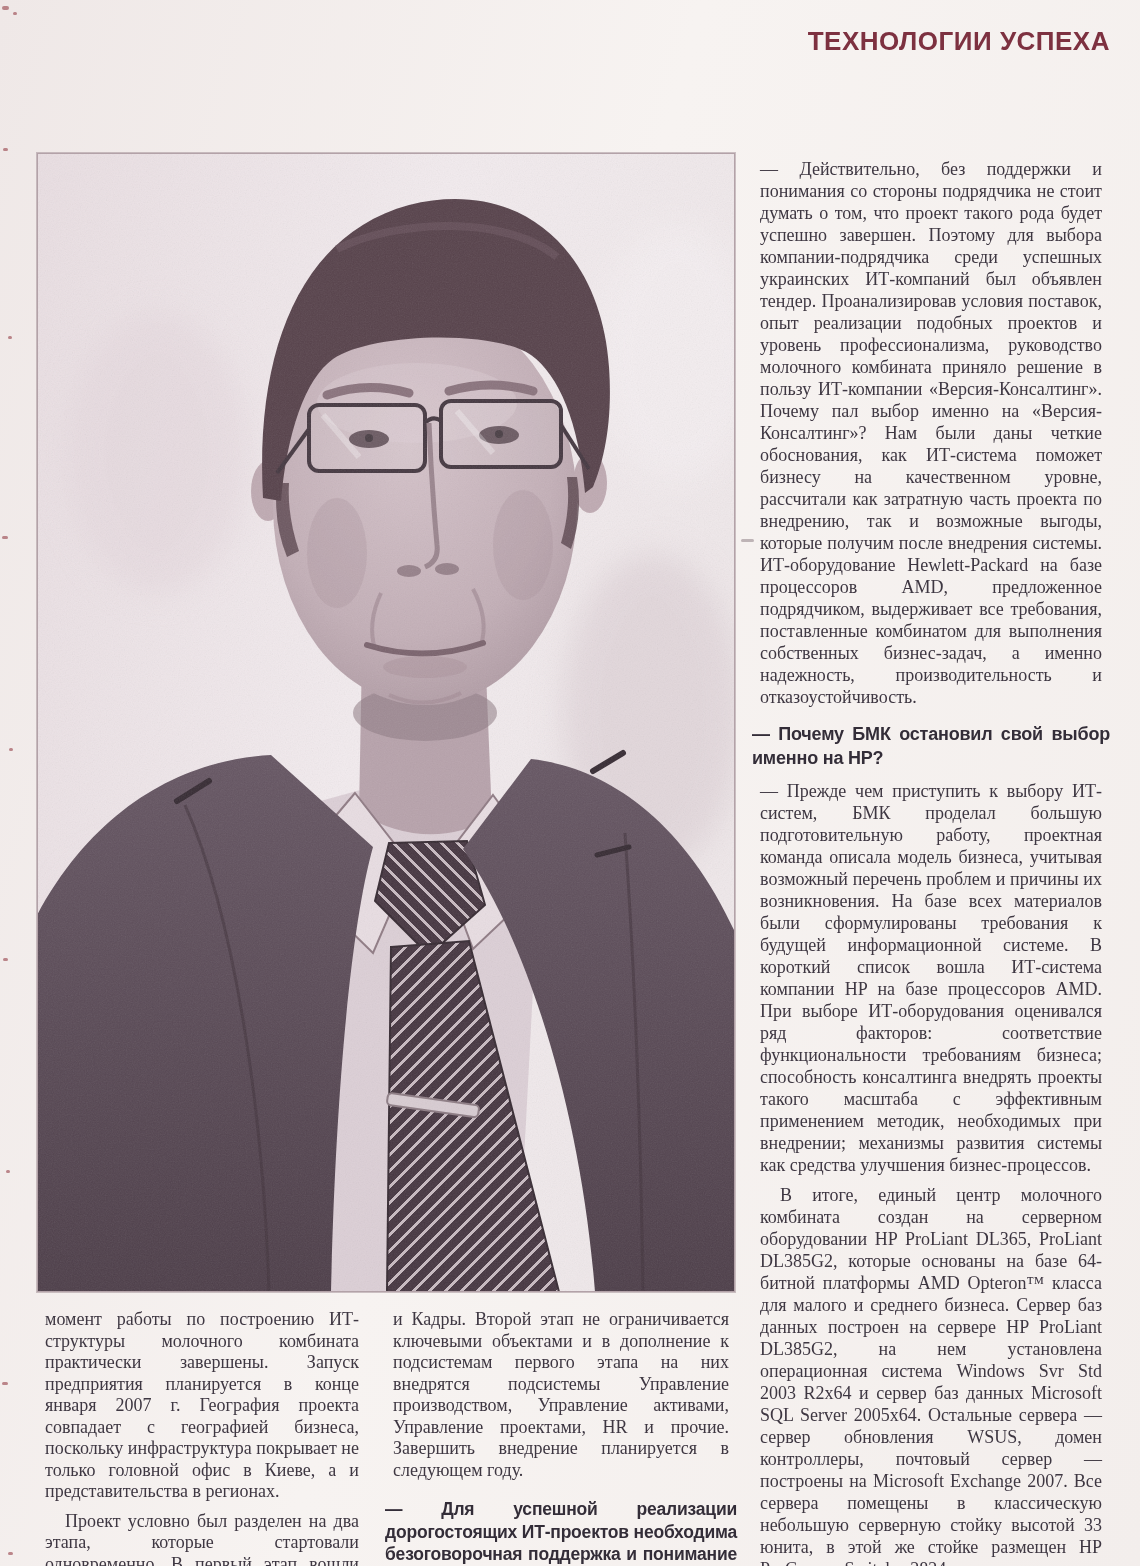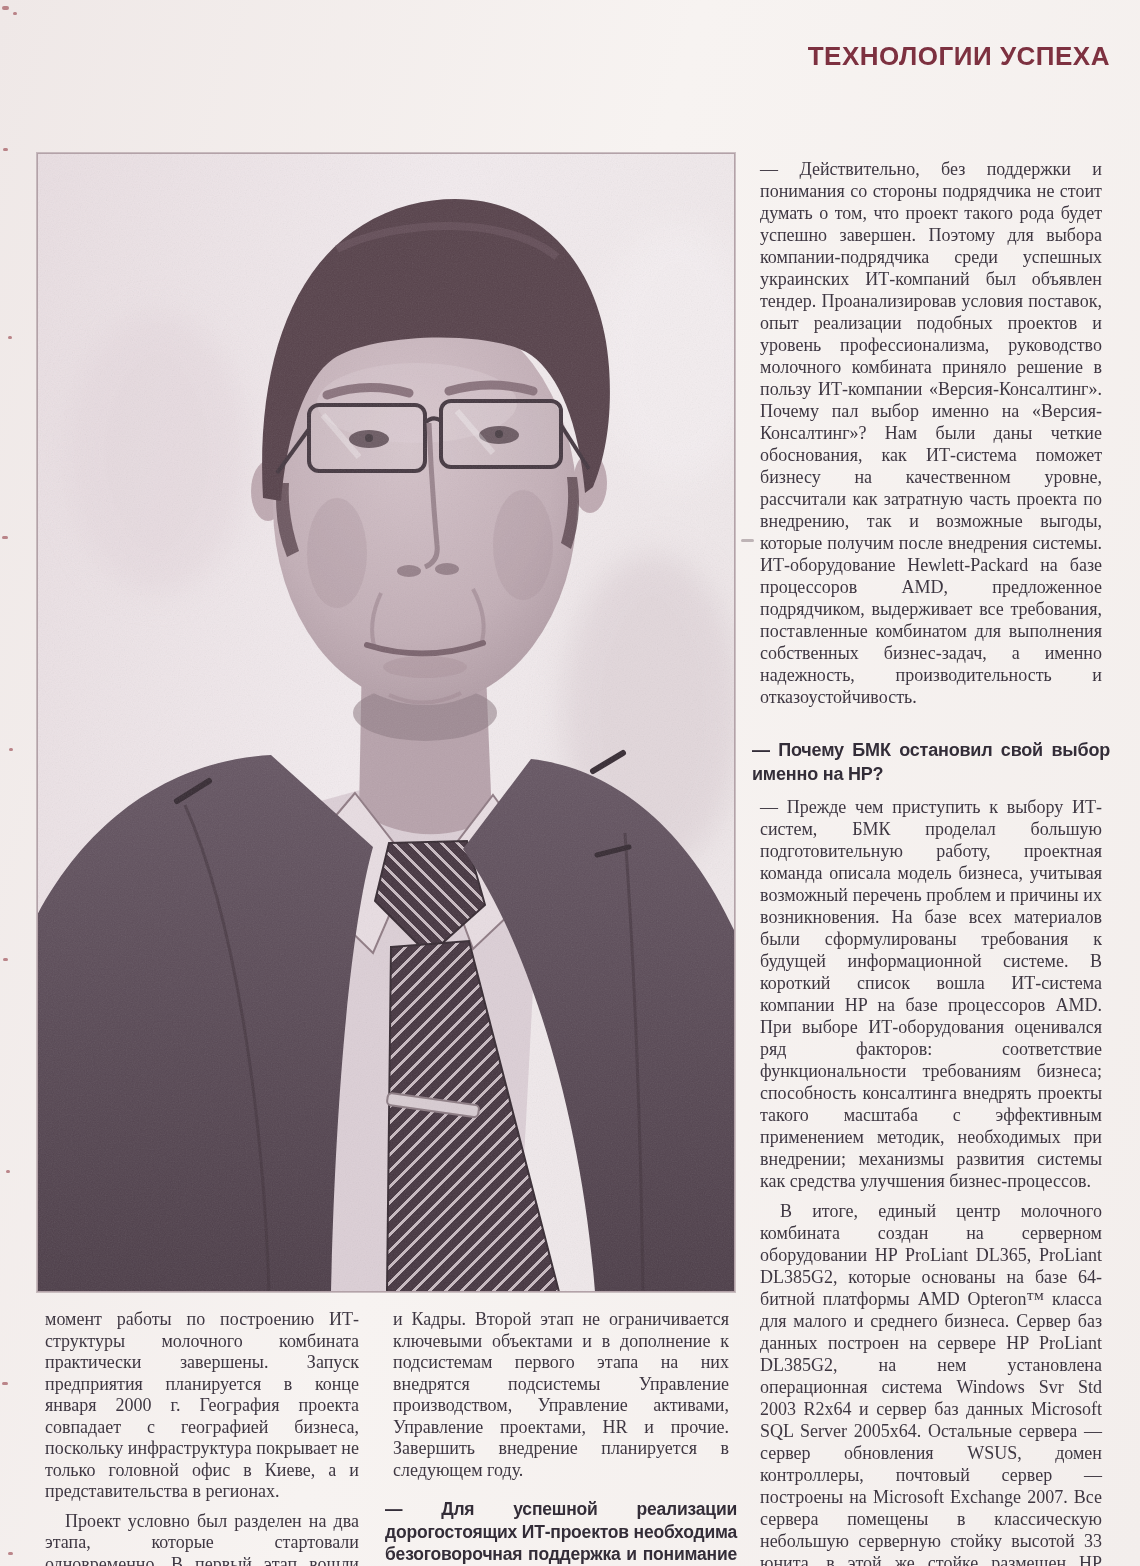--- a/index.html
+++ b/index.html
@@ -6,21 +6,21 @@
   body {
     width:1140px; height:1566px;
     font-family:"Liberation Serif", serif;
     background:#f4efed;
   }
   .page {
     position:relative; width:1140px; height:1566px; overflow:hidden;
     background:linear-gradient(105deg, #efe8e7 0%, #f7f3f1 45%, #f3eeec 100%);
   }
   .rubric {
-    position:absolute; top:41px; right:30px;
+    position:absolute; top:26px; right:30px;
     font-family:"Liberation Sans", sans-serif;
     font-weight:bold; font-size:26px; letter-spacing:0.5px;
     color:#7d3140;
     margin-left:16px;
   }
   .photo {
     position:absolute; left:37px; top:153px; width:698px; height:1139px; margin:0;
     box-shadow:0 0 0 1px rgba(120,95,105,.35);
   }
   .col {
@@ -29,21 +29,21 @@
     hyphens:auto; -webkit-hyphens:auto;
   }
   .col p { margin:8px; }
   .col-left  { left:37px;  top:1301px; width:330px; }
   .col-mid   { left:385px; top:1301px; width:352px; }
   .col-right { left:752px; top:150px;  width:358px; line-height:22px; }
   .q {
     font-family:"Liberation Sans", sans-serif; font-weight:bold;
     color:#332d38; letter-spacing:-0.2px;
   }
-  .col-right .q { font-size:18px; line-height:23.5px; margin:31px 0 10px 0; }
+  .col-right .q { font-size:18px; line-height:23.5px; margin:15px 0 10px 0; }
   .col-mid .q   { font-size:17.5px; line-height:22.5px; margin:17px 0 0 0; }
   .indent { text-indent:20px; }
   .spk {
     position:absolute; display:block; background:#8d3038; opacity:.55; border-radius:2px;
   }
   .scan-mark {
     position:absolute; left:741px; top:539px; width:13px; height:3px;
     background:#9a8a90; opacity:.6; border-radius:2px;
   }
 </style>
@@ -177,21 +177,21 @@
       <path d="M 140 648 L 172 628" stroke="#362b33" stroke-width="6" stroke-linecap="round"></path>
       <path d="M 556 618 L 586 600" stroke="#362b33" stroke-width="6" stroke-linecap="round"></path>
       <path d="M 560 702 L 592 694" stroke="#362b33" stroke-width="5" stroke-linecap="round"></path>
 
       <rect width="698" height="1139" filter="url(#grainF)" opacity="0.12"></rect>
       <rect x="0.5" y="0.5" width="697" height="1138" fill="none" stroke="#b3a2a8" stroke-width="1"></rect>
     </svg>
   </figure>
 
   <div class="col col-left">
-    <p>момент работы по построению ИТ-структуры молочного комбината практически завершены. Запуск предприятия планируется в конце января 2000 г. География проекта совпадает с географией бизнеса, поскольку инфраструктура покрывает не только головной офис в Киеве, а и представительства в регионах.</p>
+    <p>момент работы по построению ИТ-структуры молочного комбината практически завершены. Запуск предприятия планируется в конце января 2007 г. География проекта совпадает с географией бизнеса, поскольку инфраструктура покрывает не только головной офис в Киеве, а и представительства в регионах.</p>
     <p class="indent">Проект условно был разделен на два этапа, которые стартовали одновременно. В первый этап вошли подсистемы Финансы, Снабжение, Сбыт, Логистика</p>
   </div>
 
   <div class="col col-mid">
     <p>и Кадры. Второй этап не ограничивается ключевыми объектами и в дополнение к подсистемам первого этапа на них внедрятся подсистемы Управление производством, Управление активами, Управление проектами, HR и прочие. Завершить внедрение планируется в следующем году.</p>
     <p class="q">— Для успешной реализации дорогостоящих ИТ-проектов необходима безоговорочная поддержка и понимание со стороны подрядчика. Какова ситуация на БМК?</p>
   </div>
 
   <div class="col col-right">
     <p>— Действительно, без поддержки и понимания со стороны подрядчика не стоит думать о том, что проект такого рода будет успешно завершен. Поэтому для выбора компании-подрядчика среди успешных украинских ИТ-компаний был объявлен тендер. Проанализировав условия поставок, опыт реализации подобных проектов и уровень профессионализма, руководство молочного комбината приняло решение в пользу ИТ-компании «Версия-Консалтинг». Почему пал выбор именно на «Версия-Консалтинг»? Нам были даны четкие обоснования, как ИТ-система поможет бизнесу на качественном уровне, рассчитали как затратную часть проекта по внедрению, так и возможные выгоды, которые получим после внедрения системы. ИТ-оборудование Hewlett-Packard на базе процессоров AMD, предложенное подрядчиком, выдерживает все требования, поставленные комбинатом для выполнения собственных бизнес-задач, а именно надежность, производительность и отказоустойчивость.</p>

